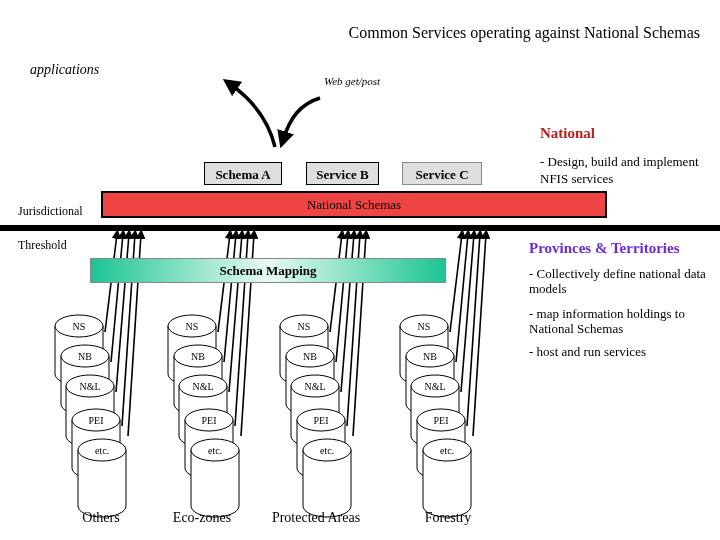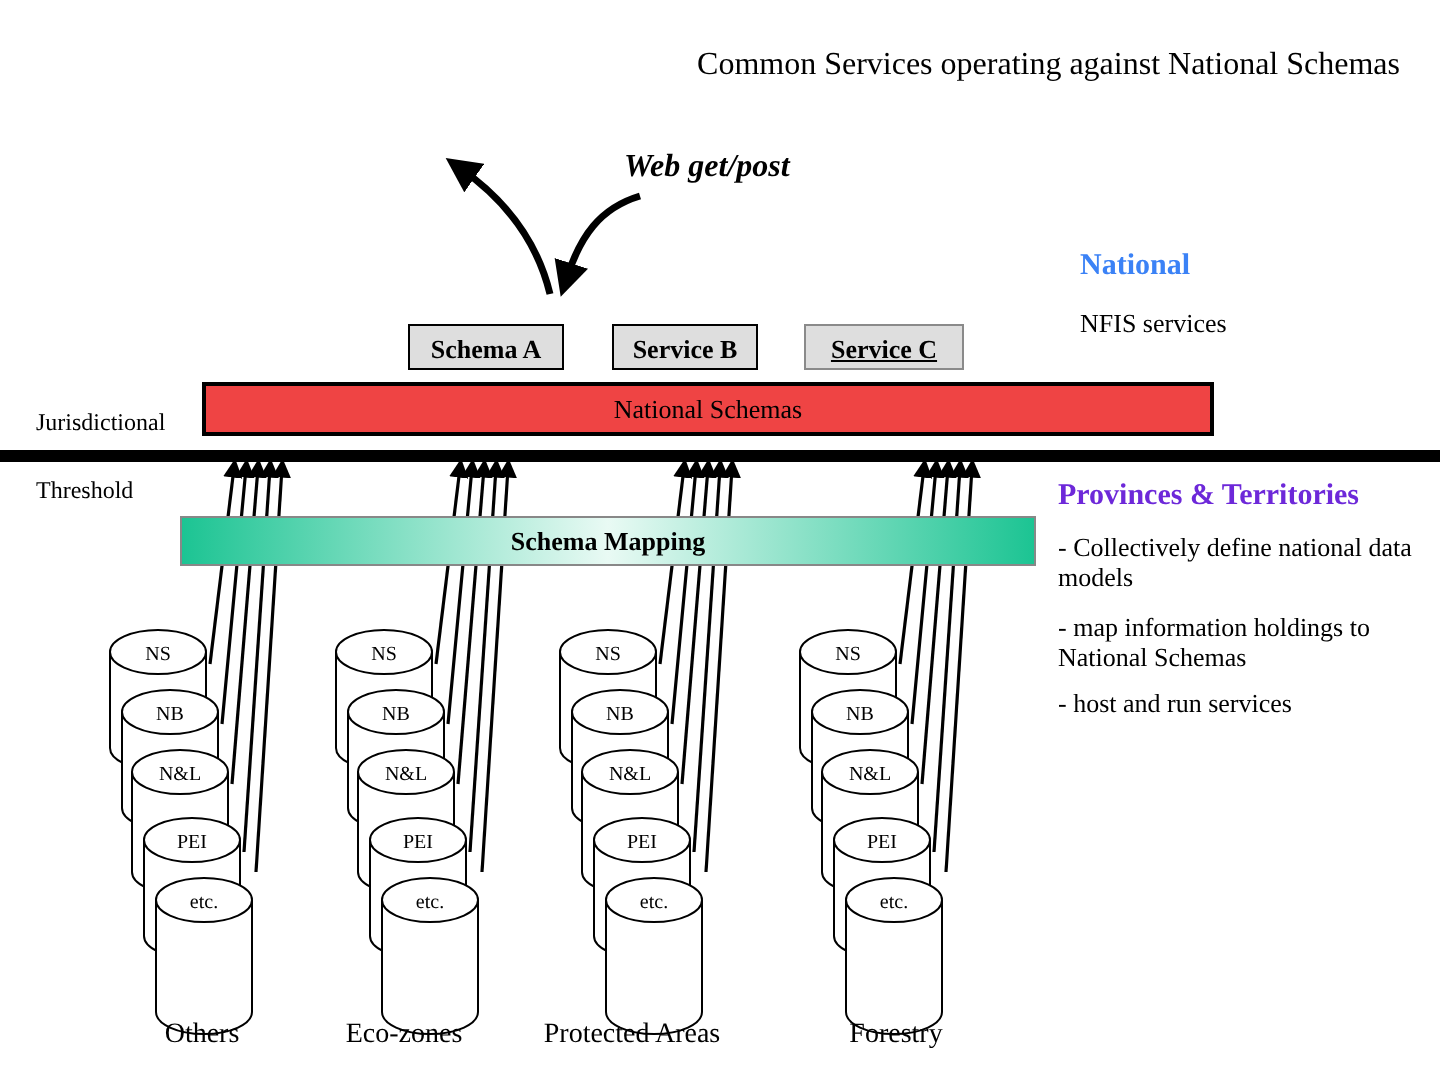--- a/index.html
+++ b/index.html
@@ -2,50 +2,51 @@
 <html><head>
 <meta charset="utf-8">
 <style>
   html, body { margin:0; padding:0; background:#ffffff; }
   body { width:720px; height:540px; position:relative; overflow:hidden;
          font-family:"Liberation Serif", "DejaVu Serif", serif; color:#000; }
   .abs { position:absolute; }
   #title { left:0; width:720px; top:24px; text-align:right; font-size:16px;margin-left:28px; }
   #title span { position:relative; left:-48px; }
   #outputs { left:30px; top:60px; font-style:italic; font-size:14px; line-height:19px; }
-  #webgetpost { left:312px; top:75px; font-style:italic; font-weight:bold; font-size:16px; }
-  #national-heading { left:540px; top:125px; color:#3b82f6; font-size:15px; font-weight:bold; }
+  #webgetpost { left:324px; top:75px; font-style:italic; font-weight:normal; font-size:11px; }
+  #national-heading { left:540px; top:125px; color:#b91c1c; font-size:15px; font-weight:bold; }
   #national-desc { left:540px; top:153px; font-size:13px; line-height:17px; }
   .svc { top:162px; height:23px; background:#dedede; border:1px solid #000; font-size:13px;
          font-weight:bold; text-align:center; line-height:23px; box-sizing:border-box; }
   #svc-a { left:204px; width:78px; }
   #svc-b { left:306px; width:73px; }
-  #svc-c { left:402px; width:80px; border-color:#8a8a8a;text-decoration:underline; }
+  #svc-c { left:402px; width:80px; border-color:#8a8a8a; }
   #ns-bar { left:101px; top:191px; width:506px; height:27px; background:#ef4444; border:2px solid #000;
             box-sizing:border-box; text-align:center; font-size:13px; line-height:23px; }
   #juris { left:18px; top:204px; font-size:12px; }
   #threshold-line { left:0; top:225px; width:720px; height:6px; background:#000; }
   #threshold { left:18px; top:238px; font-size:12px; }
   #pt-heading { left:529px; top:240px; color:#6d28d9; font-size:15px; font-weight:bold; }
   .pt-item { left:529px; font-size:13px; line-height:15px; width:190px; }
   #pt-1 { top:266px; }
   #pt-2 { top:306px; }
   #pt-3 { top:344px; }
-  #sm-bar { left:90px; top:258px; width:428px; height:25px; border:1px solid #888;
+  #sm-bar { left:90px; top:258px; width:356px; height:25px; border:1px solid #888;
             box-sizing:border-box; font-size:13px; font-weight:bold; text-align:center; line-height:23px;
             background:linear-gradient(to right,#1cc493 0%,#e9faf4 50%,#1cc493 100%); }
   #diagram-svg { left:0; top:0; }
   .grp-label { font-size:14px; top:510px; text-align:center; width:140px; }
 </style>
 </head>
 <body>
 
 <div class="abs" id="title"><span>Common Services operating against National Schemas</span></div>
 
 <div class="abs" id="outputs">
+  <div>applications</div>
 </div>
 
 <div class="abs" id="webgetpost">Web get/post</div>
 
 <svg class="abs" id="diagram-svg" width="720" height="540">
   <defs>
     <marker id="arrowhead" markerWidth="6" markerHeight="6" refX="3" refY="3" orient="auto">
       <path d="M0,0 L6,3 L0,6 z" fill="#000"></path>
     </marker>
     <marker id="bigarrow" markerWidth="5" markerHeight="5" refX="2.5" refY="2.5" orient="auto">
@@ -186,20 +187,21 @@
 
 <div class="abs" id="ns-bar">National Schemas</div>
 <div class="abs" id="juris">Jurisdictional</div>
 <div class="abs" id="threshold-line"></div>
 <div class="abs" id="threshold">Threshold</div>
 
 <div class="abs" id="sm-bar">Schema Mapping</div>
 
 <div class="abs" id="national-heading">National</div>
 <div class="abs" id="national-desc">
+  <div>- Design, build and implement</div>
   <div>NFIS services</div>
 </div>
 
 <div class="abs" id="pt-heading">Provinces &amp; Territories</div>
 <div class="abs pt-item" id="pt-1">- Collectively define national data models</div>
 <div class="abs pt-item" id="pt-2">- map information holdings to National Schemas</div>
 <div class="abs pt-item" id="pt-3">- host and run services</div>
 
 <div class="abs grp-label" style="left:31px">Others</div>
 <div class="abs grp-label" style="left:132px">Eco-zones</div>

